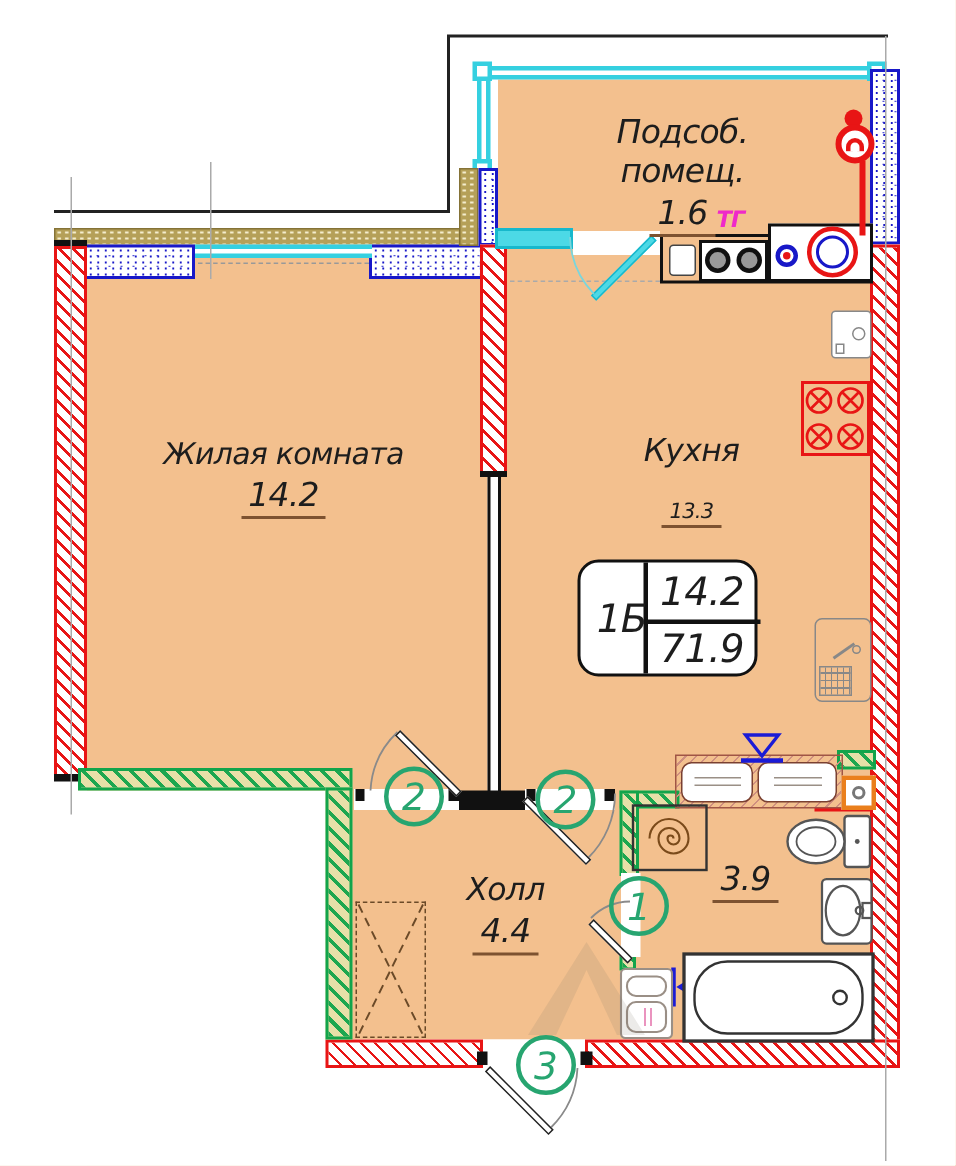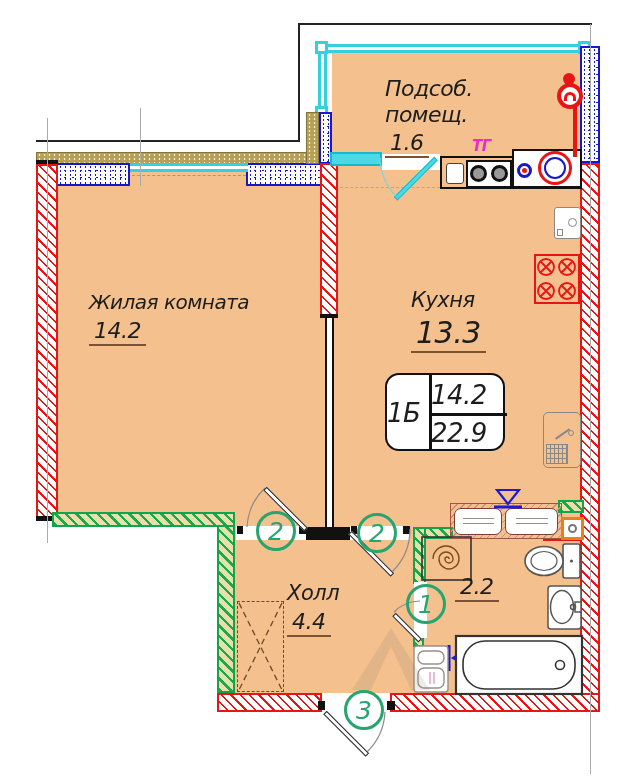--- a/index.html
+++ b/index.html
@@ -20,21 +20,21 @@
     background-image:radial-gradient(#f5eecf 1px,transparent 1.2px);background-size:5px 4px}
   .window-h{background:#fff;border-top:3px solid #35d0e0;border-bottom:3px solid #35d0e0;box-sizing:border-box}
   .window-v{background:#fff;border-left:3px solid #35d0e0;border-right:3px solid #35d0e0;box-sizing:border-box}
   .node{background:#fff;border:3px solid #35d0e0;box-sizing:border-box}
   .black{background:#111}
   .white{background:#fff}
   .leaf{height:5px;background:#fff;border:1.3px solid #222;transform-origin:left center;box-sizing:border-box}
   .tag{width:40px;height:40px;border:3px solid #27a570;border-radius:50%;color:#27a570;
        display:flex;align-items:center;justify-content:center;font-style:italic;font-size:25px;
        box-sizing:border-box;background:transparent}
-  .rlabel{font-style:italic;color:#1d1d1d;line-height:1.2;letter-spacing:-0.5px;white-space:nowrap}
+  .rlabel{font-style:italic;color:#1d1d1d;text-align:center;line-height:1.2;letter-spacing:-0.5px;white-space:nowrap}
   .area-u{border-bottom:2px solid #7d5230;padding:0 5px 1px}
   .tbl{background:#fff;border:2.5px solid #111;border-radius:14px;box-sizing:border-box}
   .tinyline{position:absolute;height:1px;background:#9a8f86}
 </style>
 </head>
 <body>
 
 <div class="stage">
 
   <div class="abs" style="left:58px;top:44px;width:522px;height:649px;background:#f3c08e"></div>
@@ -115,21 +115,21 @@
           background-image:repeating-linear-gradient(90deg,transparent 0 3px,#888 3px 4px),repeating-linear-gradient(0deg,transparent 0 4px,#888 4px 5px)"></div>
      <div style="position:absolute;right:6px;top:17px;width:6px;height:6px;border:1.4px solid #888;border-radius:50%;box-sizing:border-box"></div>
      <div style="position:absolute;left:10px;top:20px;width:17px;height:1.6px;background:#888;transform:rotate(-35deg)"></div>
     </div>
 
   <div class="abs tbl" style="left:385px;top:373px;width:120px;height:78px">
      <div style="position:absolute;left:42px;top:0;width:2.5px;height:100%;background:#111"></div>
      <div style="position:absolute;left:42px;top:38px;width:78px;height:2.5px;background:#111"></div>
      <div class="rlabel" style="position:absolute;left:0;top:23px;width:55px;font-size:26px">1Б</div>
      <div class="rlabel" style="position:absolute;left:44px;top:5px;width:74px;font-size:26px">14.2</div>
-     <div class="rlabel" style="position:absolute;left:44px;top:43px;width:74px;font-size:26px">22.9</div>
+     <div class="rlabel" style="position:absolute;left:44px;top:43px;width:74px;font-size:26px">71.9</div>
   </div>
 
   <div class="abs" style="left:450px;top:503px;width:112px;height:36px;border:1px solid #a05545;box-sizing:border-box;
               background-image:repeating-linear-gradient(135deg,transparent 0 4px,#cf8f80 4px 5px)"></div>
   <div class="abs" style="left:454px;top:508px;width:48px;height:27px;background:#fff;border:1.2px solid #7a4030;border-radius:7px;box-sizing:border-box">
      <div class="tinyline" style="left:8px;top:9px;width:31px"></div>
       <div class="tinyline" style="left:8px;top:14px;width:31px"></div>
     </div>
   <div class="abs" style="left:505px;top:508px;width:53px;height:27px;background:#fff;border:1.2px solid #7a4030;border-radius:7px;box-sizing:border-box">
      <div class="tinyline" style="left:10px;top:9px;width:32px"></div>
@@ -242,28 +242,28 @@
     <div>Подсоб.</div>
     <div>помещ.</div>
     <div style="margin-top:1px"><span class="area-u">1.6</span></div>
   </div>
   <div class="abs rlabel" style="left:89px;top:290px;width:200px;font-size:20px">
     <div>Жилая комната</div>
     <div style="margin-top:4px;font-size:22px"><span class="area-u">14.2</span></div>
   </div>
   <div class="abs rlabel" style="left:411px;top:288px;width:100px;font-size:21px">
     <div>Кухня</div>
-    <div style="margin-top:2px;font-size:30px"><span class="area-u">13.3</span></div>
+    <div style="margin-top:20px;font-size:14px"><span class="area-u">13.3</span></div>
   </div>
   <div class="abs rlabel" style="left:287px;top:581px;width:100px;font-size:21px">
     <div>Холл</div>
     <div style="margin-top:3px;font-size:22px"><span class="area-u">4.4</span></div>
   </div>
   <div class="abs rlabel" style="left:455px;top:571px;width:84px;font-size:21px">
-    <div style="margin-top:3px;font-size:22px"><span class="area-u">2.2</span></div>
+    <div style="margin-top:3px;font-size:22px"><span class="area-u">3.9</span></div>
   </div>
 
   <div class="abs rlabel" style="left:472px;top:137px;width:30px;font-size:15px;font-weight:bold;color:#ef29c9">ТГ</div>
 
   <div class="abs" style="left:352px;top:628px;width:78px;height:62px;background:rgba(120,110,100,.14);
               clip-path:polygon(0 100%, 50% 0, 100% 100%, 76% 100%, 50% 30%, 24% 100%)"></div>
 
 </div>
 
 </body></html>

